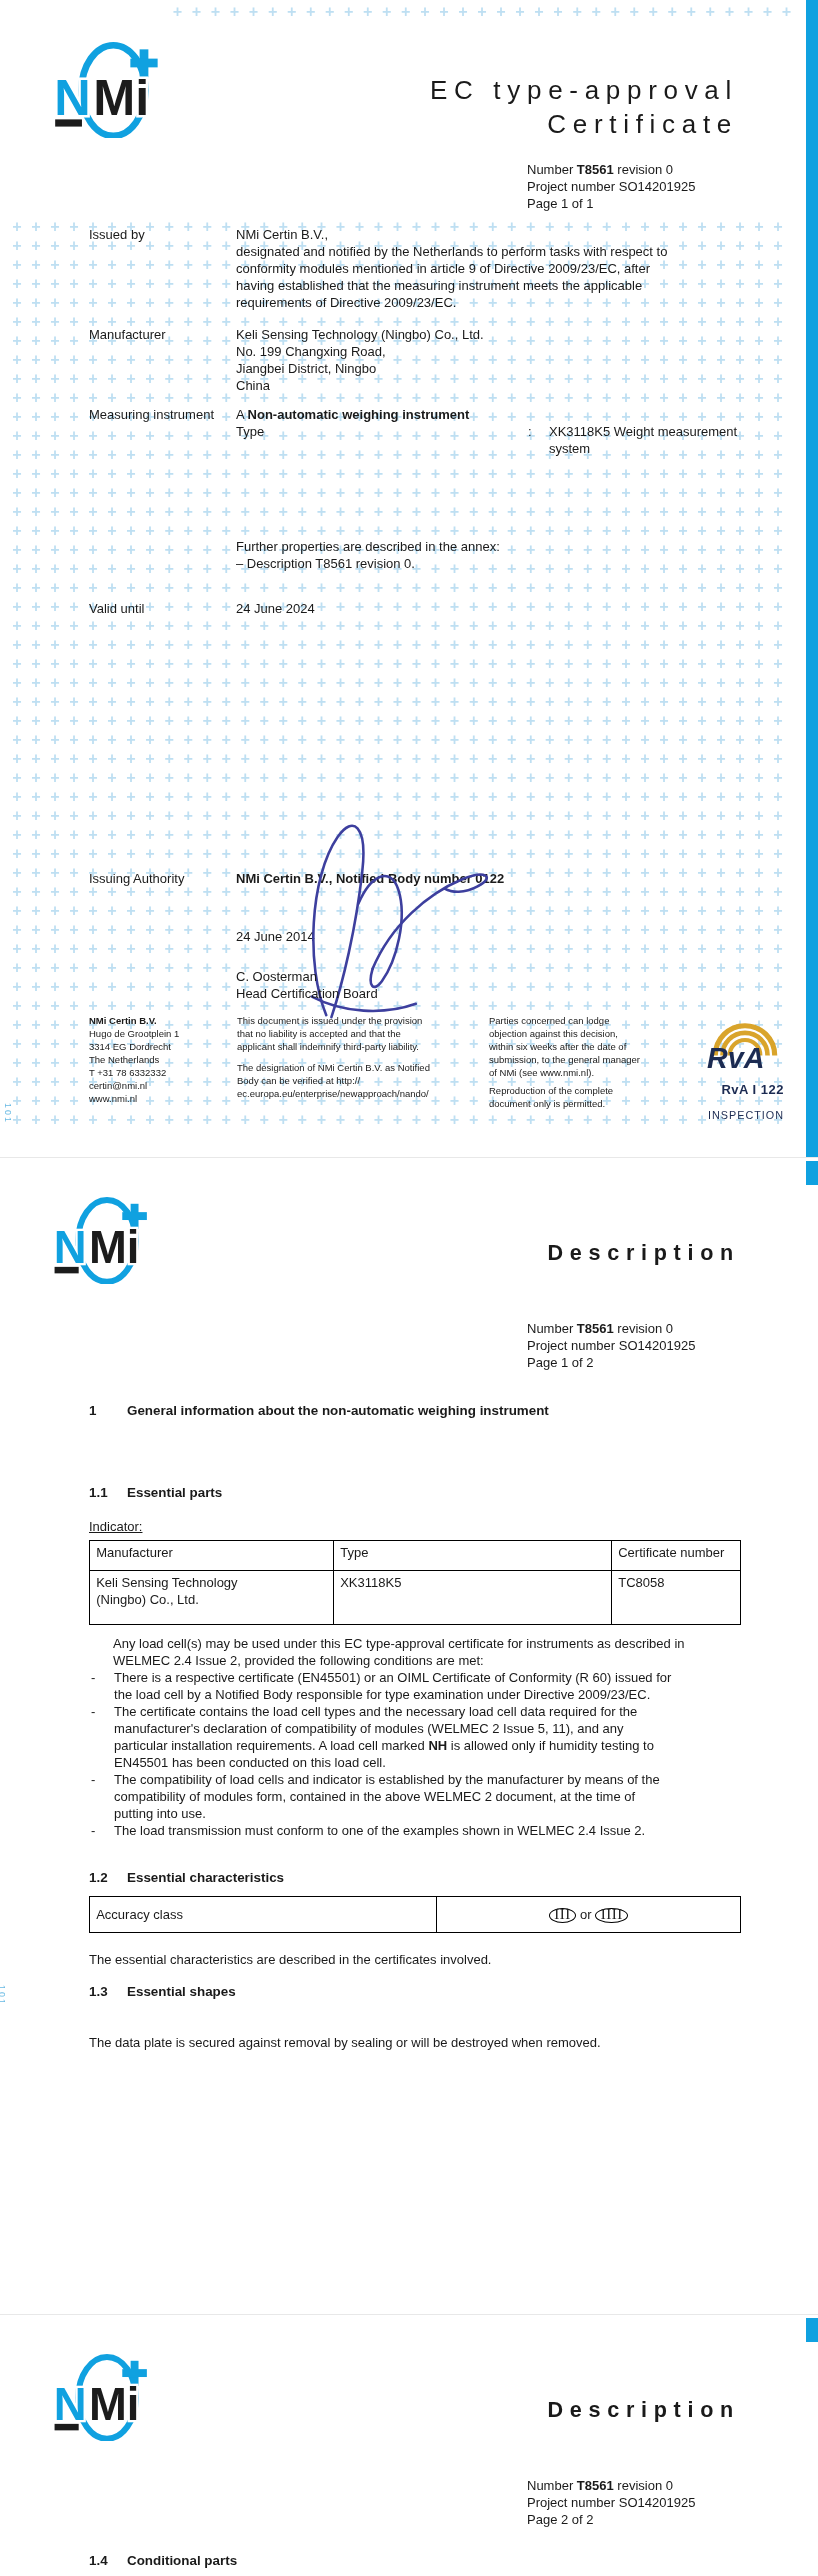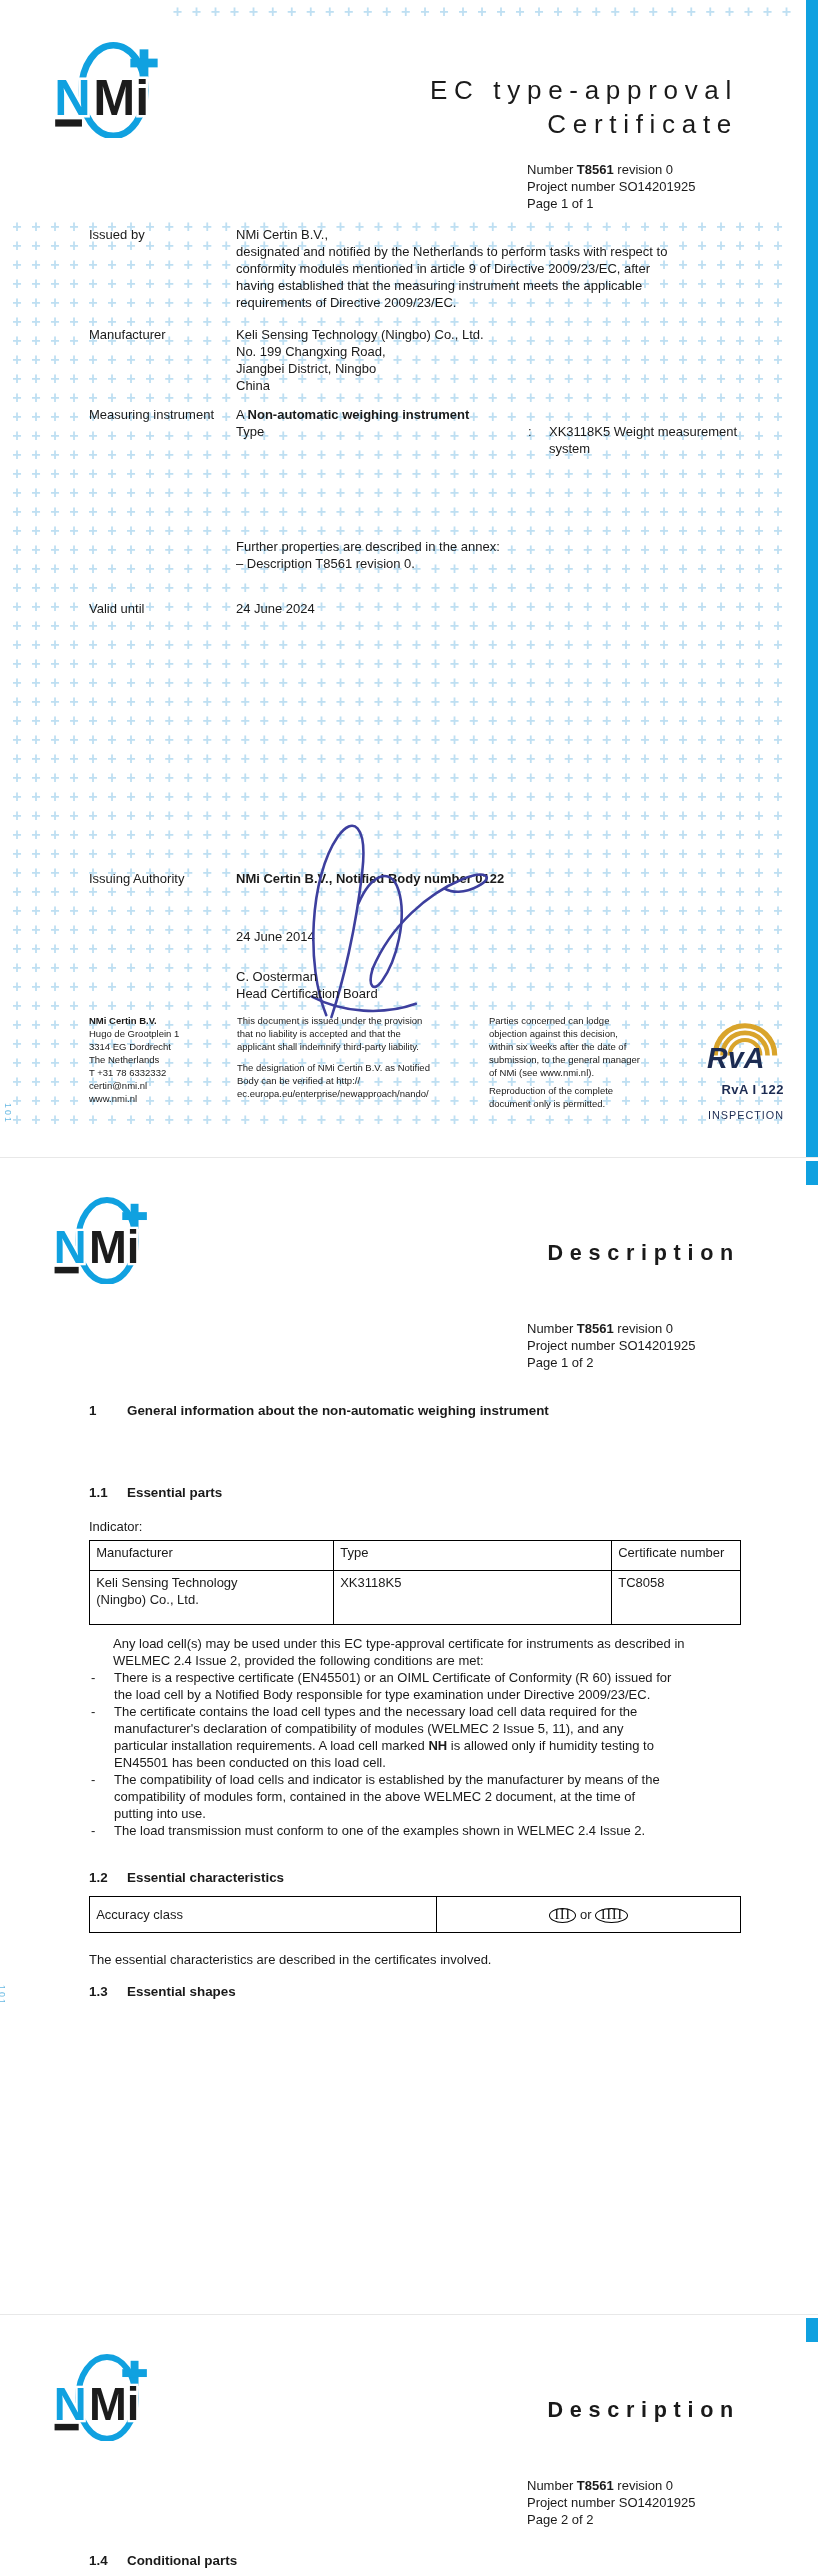--- a/index.html
+++ b/index.html
@@ -226,21 +226,21 @@
 
   <div class="sect" style="left:89px;top:244px;">
     <span class="num">1</span><span>General information about the non-automatic weighing instrument</span>
   </div>
   <div class="blk" style="left:89px;top:275px;">
     </div>
 
   <div class="sect" style="left:89px;top:326px;">
     <span class="num">1.1</span><span>Essential parts</span>
   </div>
-  <div class="lbl" style="left:89px;top:360px;">Indicator:</div>
+  <div class="lbl" style="left:89px;top:360px;text-decoration:underline;">Indicator:</div>
 
   <table class="tbl" style="top:382px;width:652px;">
     <colgroup>
         <col style="width:244px">
         <col style="width:278px">
         <col>
       </colgroup>
     <tbody>
         <tr>
       <th style="height:23px;">Manufacturer</th>
@@ -313,20 +313,21 @@
       </td>
     </tr>
   </tbody>
     </table>
 
   <div class="blk" style="left:89px;top:793px;">The essential characteristics are described in the certificates involved.</div>
 
   <div class="sect" style="left:89px;top:825px;">
     <span class="num">1.3</span><span>Essential shapes</span>
   </div>
+  <div class="blk" style="left:89px;top:876px;">The data plate is secured against removal by sealing or will be destroyed when removed.</div>
 
   <div class="side-code" style="left:7.2px;top:827px;">101</div>
 </section>
 
 <section class="page">
   <div class="right-tab"></div>
 
   <svg class="abs" style="left:49px;top:37px;" width="109" height="89" viewBox="0 0 235 190">
     <ellipse cx="125" cy="98" rx="62" ry="88" fill="none" stroke="#10a1e0" stroke-width="13"></ellipse>
     <rect x="176" y="18" width="17" height="54" fill="#10a1e0"></rect>

